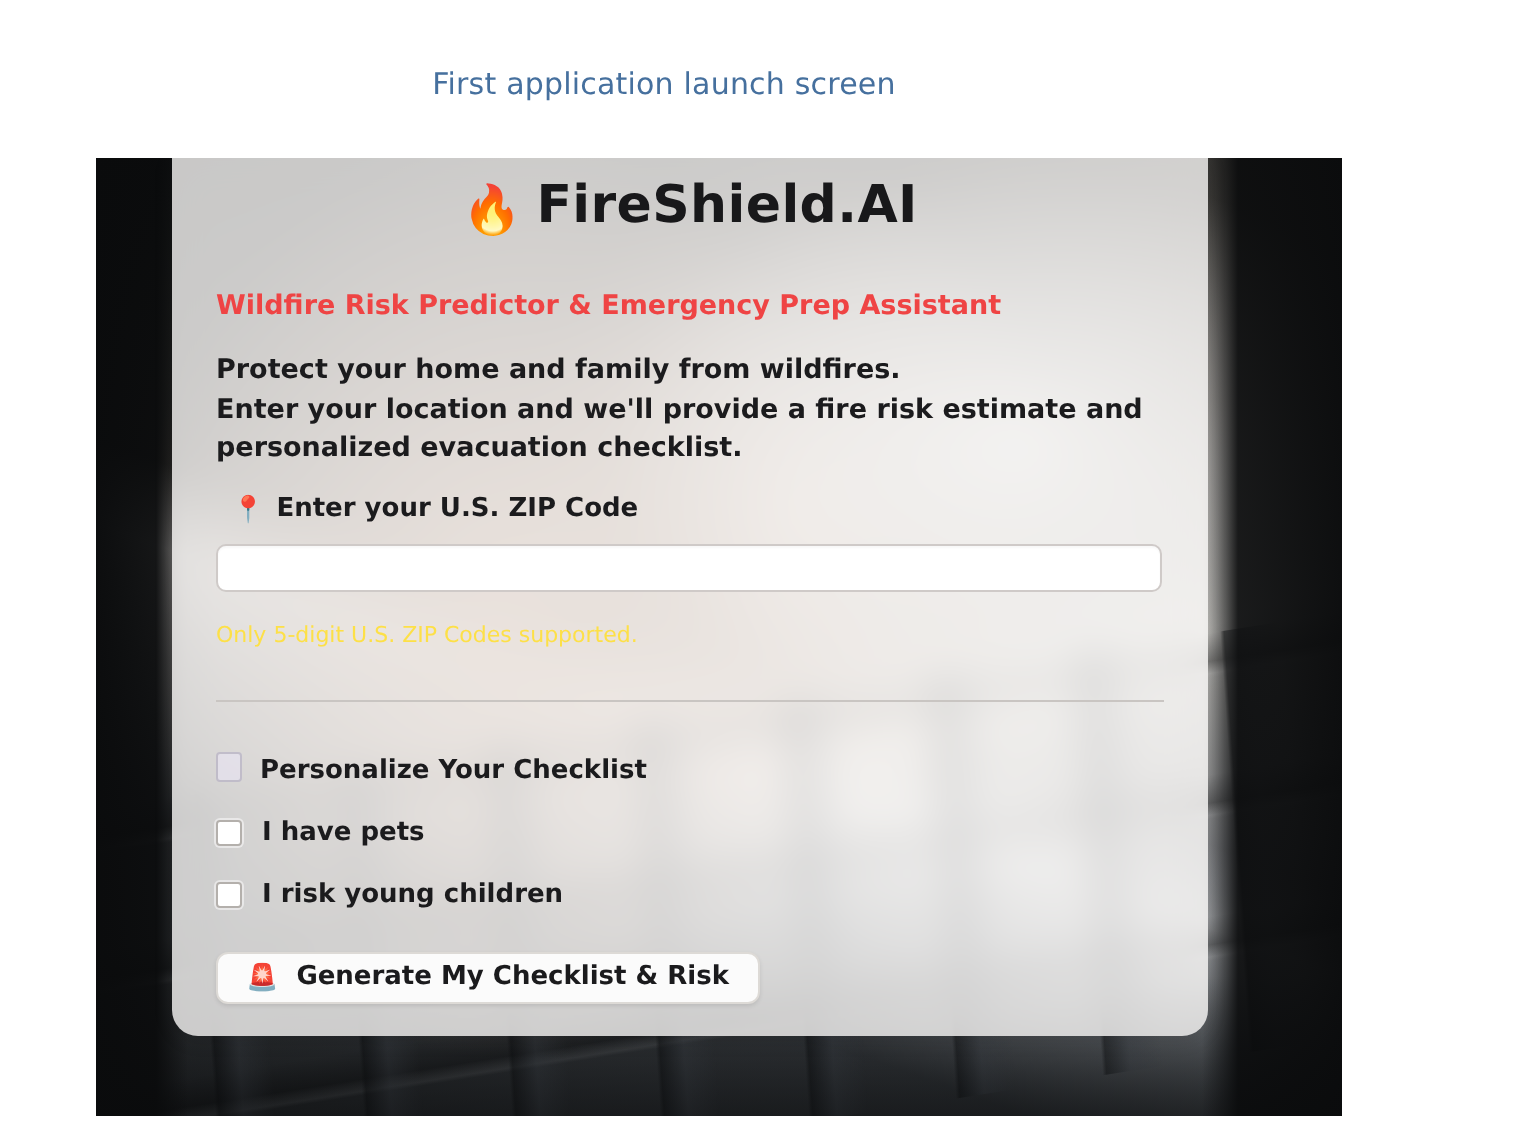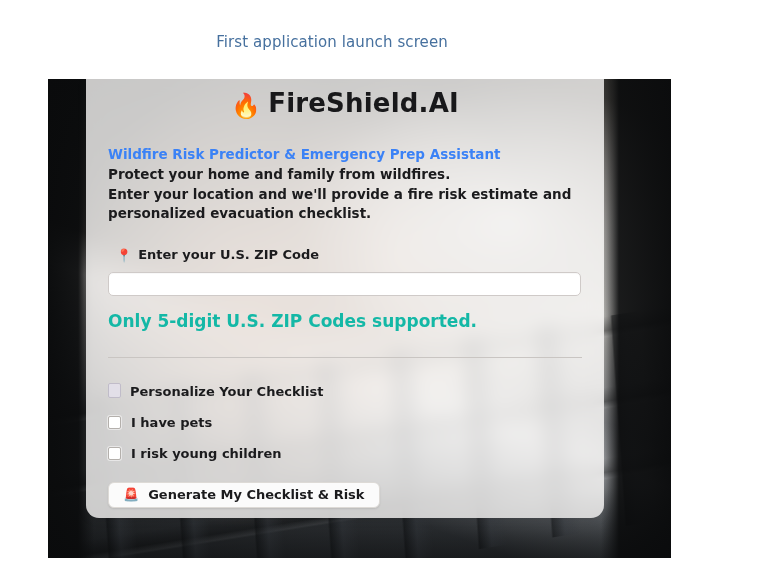--- a/index.html
+++ b/index.html
@@ -122,33 +122,33 @@
     font-size: 24px;
     margin-right: 7px;
     vertical-align: -2px;
   }
 
   
   #tagline {
     margin-top: 26px;
     font-size: 13.5px;
     font-weight: bold;
-    color: #3b82f6;
+    color: #ef4444;
   }
   #lede {
-    margin-top: 3px;
+    margin-top: 15px;
     font-size: 13.5px;
     font-weight: bold;
     color: #1b1b1d;
     line-height: 19.5px;
   }
   #lede .line2 { display: block; }
 
   
-  #zip-block { margin-top: 23px; }
+  #zip-block { margin-top: 12px; }
   #zip-label {
     font-size: 13px;
     font-weight: bold;
     color: #1b1b1d;
     margin-left: 10px;
   }
   #zip-label .pin {
     margin-right: 6px;
     margin-left: -2px;
     vertical-align: -1px;
@@ -164,23 +164,23 @@
     background: #ffffff;
     font-family: "DejaVu Sans", "Liberation Sans", sans-serif;
     font-size: 12px;
     color: #1b1b1d;
     padding: 0 8px;
     outline: none;
     box-shadow: inset 0 1px 1px rgba(0,0,0,0.03);
   }
   #zip-help {
     margin-top: 15px;
-    font-size: 17px;
-    font-weight: bold;
-    color: #14b8a6;
+    font-size: 11px;
+    font-weight: normal;
+    color: #fde047;
   }
 
   
   #divider {
     margin-top: 26px;
     height: 1px;
     background: #c9c5c2;
   }
 
   

